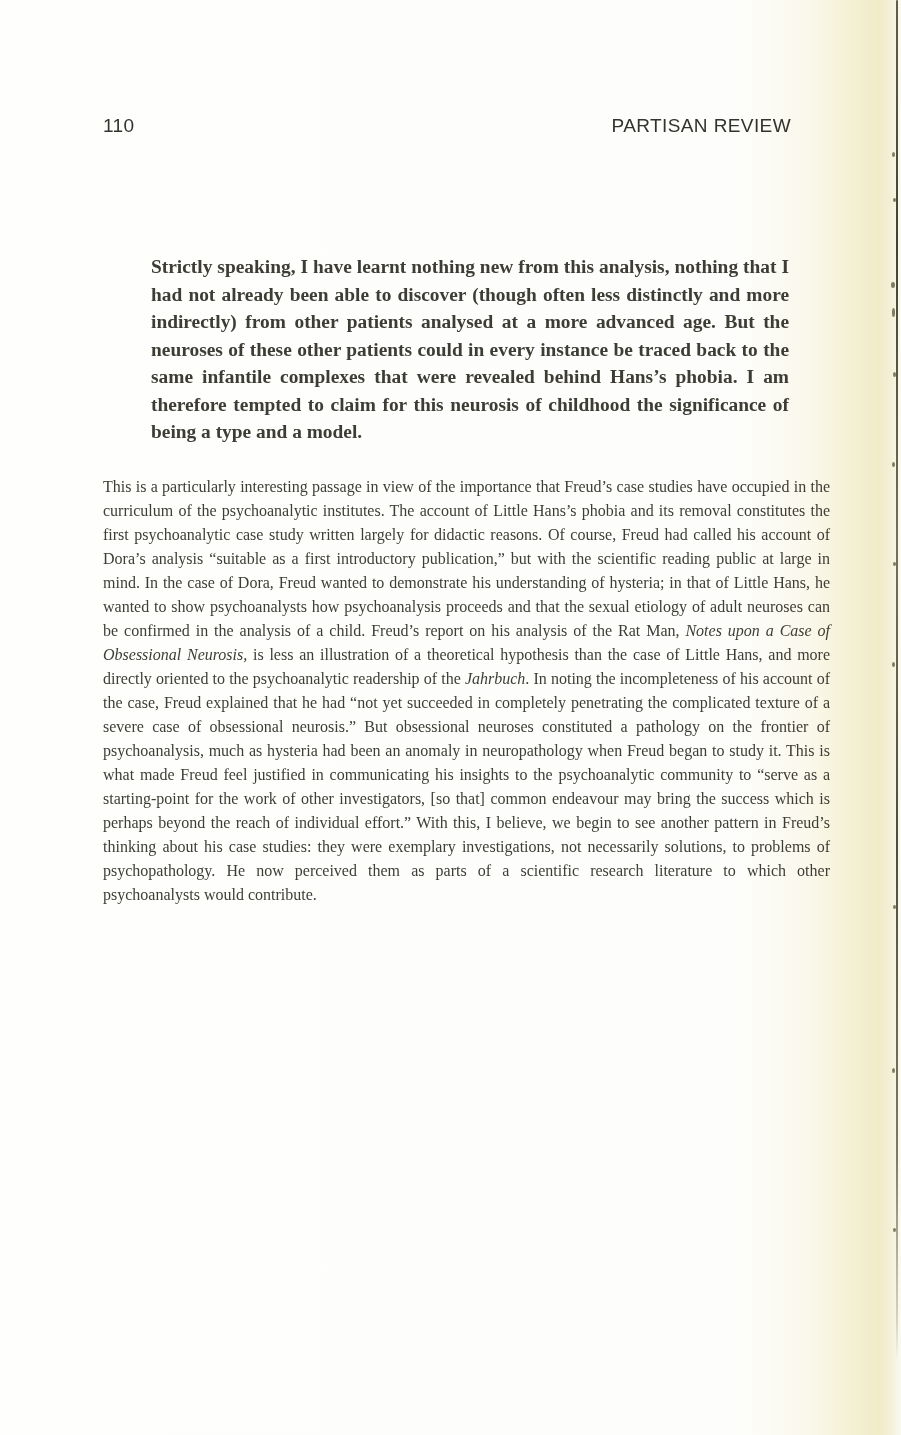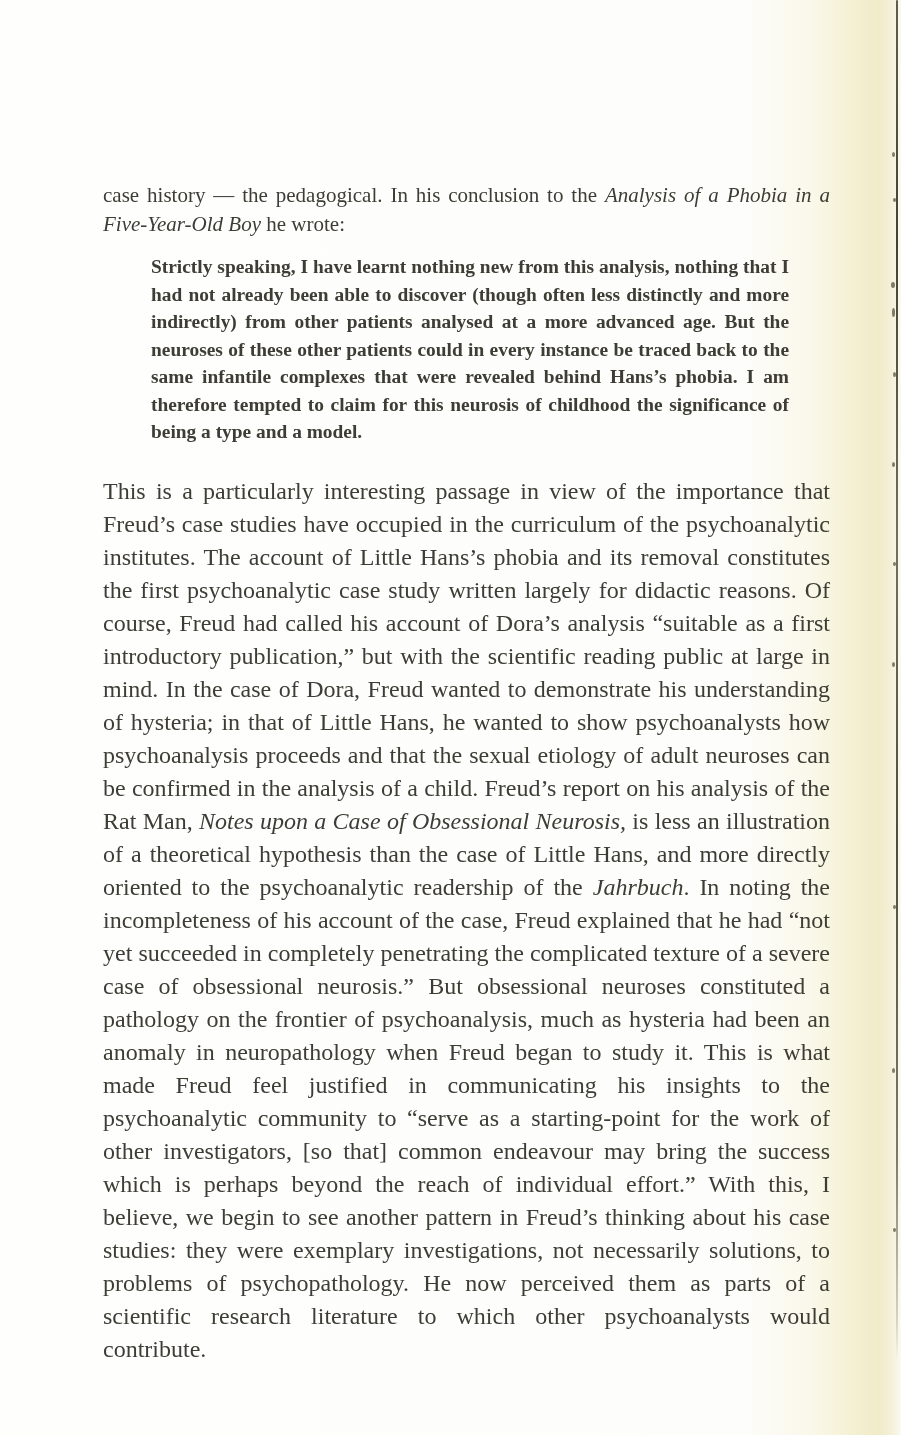--- a/index.html
+++ b/index.html
@@ -43,22 +43,22 @@
     left: 151px;
     width: 638px;
     font-size: 19.4px;
     line-height: 27.5px;
     font-weight: bold;
   }
   .main-para {
     top: 475px;
     left: 103px;
     width: 727px;
-    font-size: 24px;
-    line-height: 33px;
+    font-size: 16px;
+    line-height: 24px;
   }
   .para em { font-style: italic; }
   
   .edge-line {
     position: absolute;
     top: 0;
     right: 3px;
     width: 2.5px;
     height: 1360px;
     border-radius: 2px;
@@ -73,22 +73,25 @@
     background: #56533c;
     border-radius: 50%;
     opacity: 0.75;
   }
 </style>
 </head>
 <body>
 
 <div class="scan-page">
 
+  <header class="running-head">
+    <span>110</span>
+    <span>PARTISAN REVIEW</span>
+  </header>
 
-  <p class="para intro-para"><span>case history — the pedagogical. In his conclusion to the </span><em>Analysis of a Phobia in a Five-Year-Old Boy</em><span> he wrote:</span></p>
 
   <blockquote class="para quote-para"><span>Strictly speaking, I have learnt nothing new from this analysis, nothing that I had not already been able to discover (though often less distinctly and more indirectly) from other patients analysed at a more advanced age. But the neuroses of these other patients could in every instance be traced back to the same infantile complexes that were revealed behind Hans’s phobia. I am therefore tempted to claim for this neurosis of childhood the significance of being a type and a model.</span></blockquote>
 
   <p class="para main-para"><span>This is a particularly interesting passage in view of the importance that Freud’s case studies have occupied in the curriculum of the psychoanalytic institutes. The account of Little Hans’s phobia and its removal constitutes the first psychoanalytic case study written largely for didactic reasons. Of course, Freud had called his account of Dora’s analysis “suitable as a first introductory publication,” but with the scientific reading public at large in mind. In the case of Dora, Freud wanted to demonstrate his understanding of hysteria; in that of Little Hans, he wanted to show psychoanalysts how psychoanalysis proceeds and that the sexual etiology of adult neuroses can be confirmed in the analysis of a child. Freud’s report on his analysis of the Rat Man, </span><em>Notes upon a Case of Obsessional Neurosis,</em><span> is less an illustration of a theoretical hypothesis than the case of Little Hans, and more directly oriented to the psychoanalytic readership of the </span><em>Jahrbuch</em><span>. In noting the incompleteness of his account of the case, Freud explained that he had “not yet succeeded in completely penetrating the complicated texture of a severe case of obsessional neurosis.” But obsessional neuroses constituted a pathology on the frontier of psychoanalysis, much as hysteria had been an anomaly in neuropathology when Freud began to study it. This is what made Freud feel justified in communicating his insights to the psychoanalytic community to “serve as a starting-point for the work of other investigators, [so that] common endeavour may bring the success which is perhaps beyond the reach of individual effort.” With this, I believe, we begin to see another pattern in Freud’s thinking about his case studies: they were exemplary investigations, not necessarily solutions, to problems of psychopathology. He now perceived them as parts of a scientific research literature to which other psychoanalysts would contribute.</span></p>
 
   <div class="edge-line"></div>
 
   <div class="speck" style="left:892px; top:152px; width:3px; height:5px;"></div>
   <div class="speck" style="left:893px; top:198px; width:3px; height:4px;"></div>
   <div class="speck" style="left:891px; top:282px; width:4px; height:6px;"></div>

